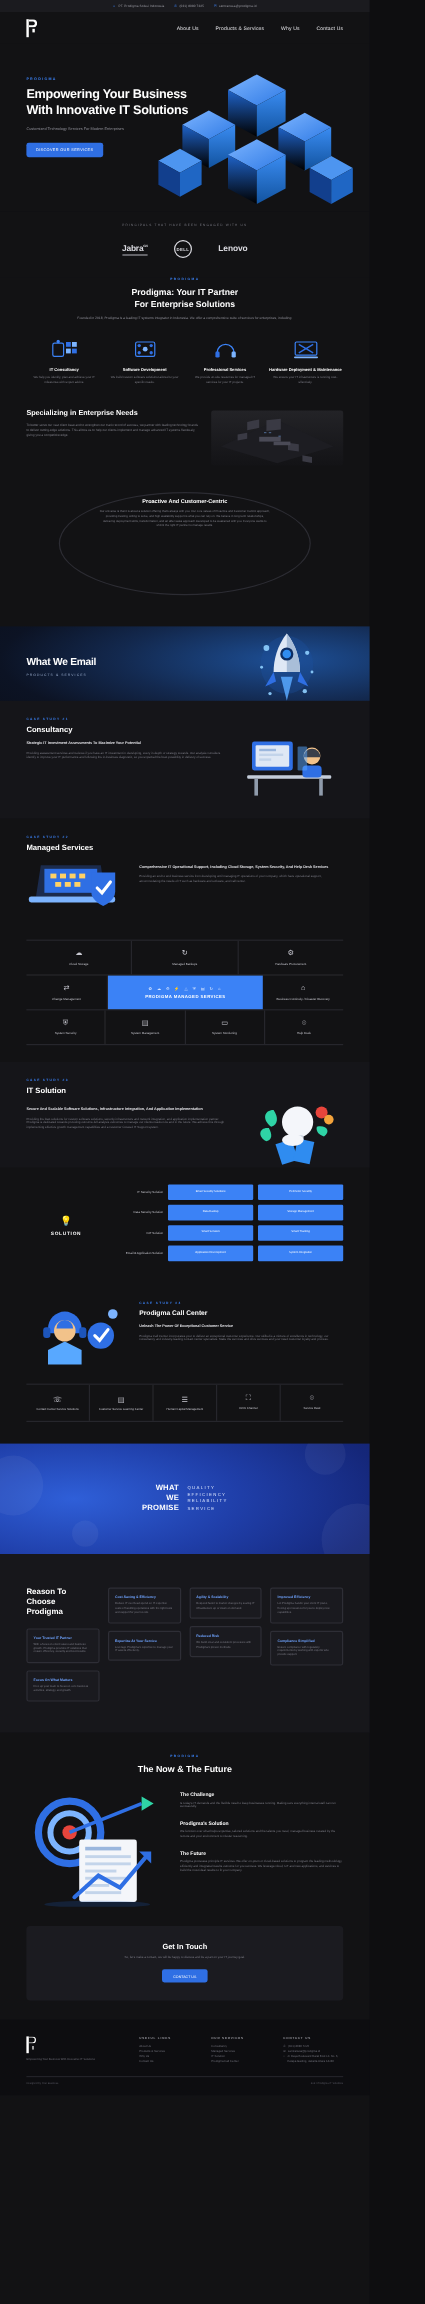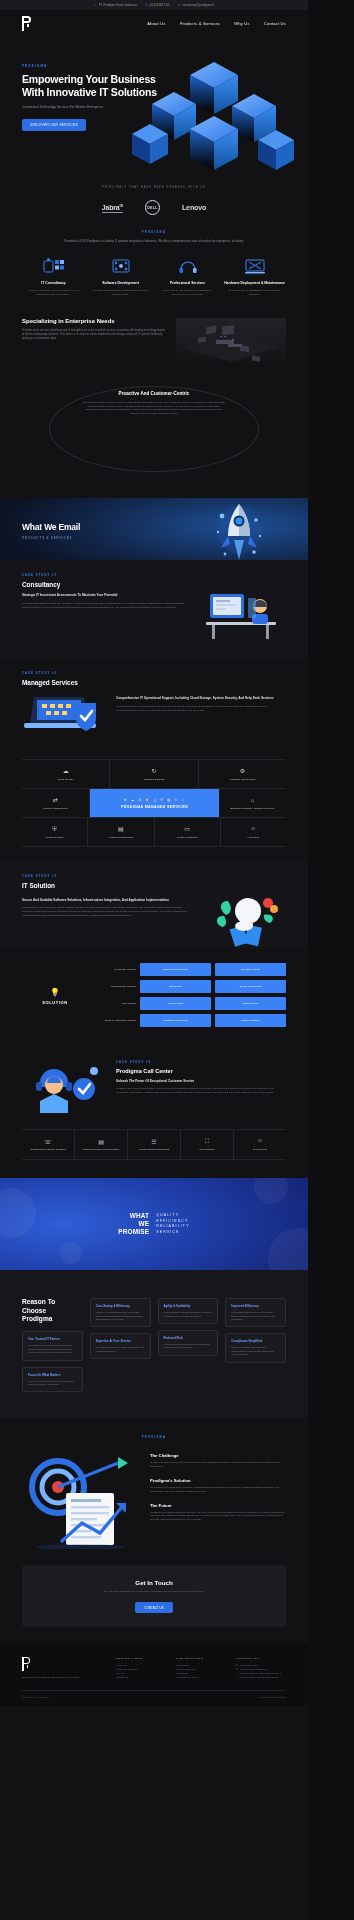--- a/index.html
+++ b/index.html
@@ -269,20 +269,24 @@
         <span>Jabra</span><sup>GN</sup>
         <span class="ul"></span>
       </div>
       <div class="lg-dell">DELL</div>
       <div class="lg-lenovo">Lenovo</div>
     </div>
   </div>
 
   <div class="sec sec-center">
     <div class="sec-eyebrow">PRODIGMA</div>
+    <div class="sec-h2">
+      <span>Prodigma: Your IT Partner</span><br>
+      <span>For Enterprise Solutions</span>
+    </div>
     <div class="sec-p">Founded in 2018, Prodigma is a leading IT systems integrator in Indonesia. We offer a comprehensive suite of services for enterprises, including:</div>
 
     <div class="cards4">
       <div class="card4">
         <div class="c4-ic">
           <svg width="22" height="18" viewBox="0 0 22 18">
             <rect x="1" y="3" width="9" height="11" rx="1.4" fill="none" stroke="#3b82f6" stroke-width="1"></rect>
             <circle cx="5.5" cy="1.6" r="1.4" fill="#3b82f6"></circle>
             <rect x="12" y="2" width="4" height="4" fill="#2f6fe4"></rect>
               <rect x="17" y="2" width="4" height="4" fill="#7cb4ff"></rect>
@@ -670,20 +674,21 @@
         <div class="rs-card">
           <div class="rs-t">Compliance Simplified</div>
           <div class="rs-p">Ensure compliance with regulatory requirements by working with experts who provide support.</div>
         </div>
       </div>
     </div>
   </div>
 
   <div class="nf">
     <div class="nf-eyebrow">PRODIGMA</div>
+    <div class="nf-h">The Now &amp; The Future</div>
     <div class="nf-row">
       <div class="nf-art">
         <svg width="118" height="96" viewBox="0 0 118 96">
           <circle cx="36" cy="34" r="26" fill="none" stroke="#2f6fe4" stroke-width="6"></circle>
           <circle cx="36" cy="34" r="16" fill="none" stroke="#7cb4ff" stroke-width="5"></circle>
           <circle cx="36" cy="34" r="6" fill="#e8453c"></circle>
           <path d="M36 34 L96 10" stroke="#2f6fe4" stroke-width="3"></path>
           <path d="M96 4 L106 10 L96 16 Z" fill="#2fd4a6"></path>
           <g transform="translate(44,40)">
             <rect x="0" y="0" width="48" height="52" rx="2" fill="#f4f6fa"></rect>

